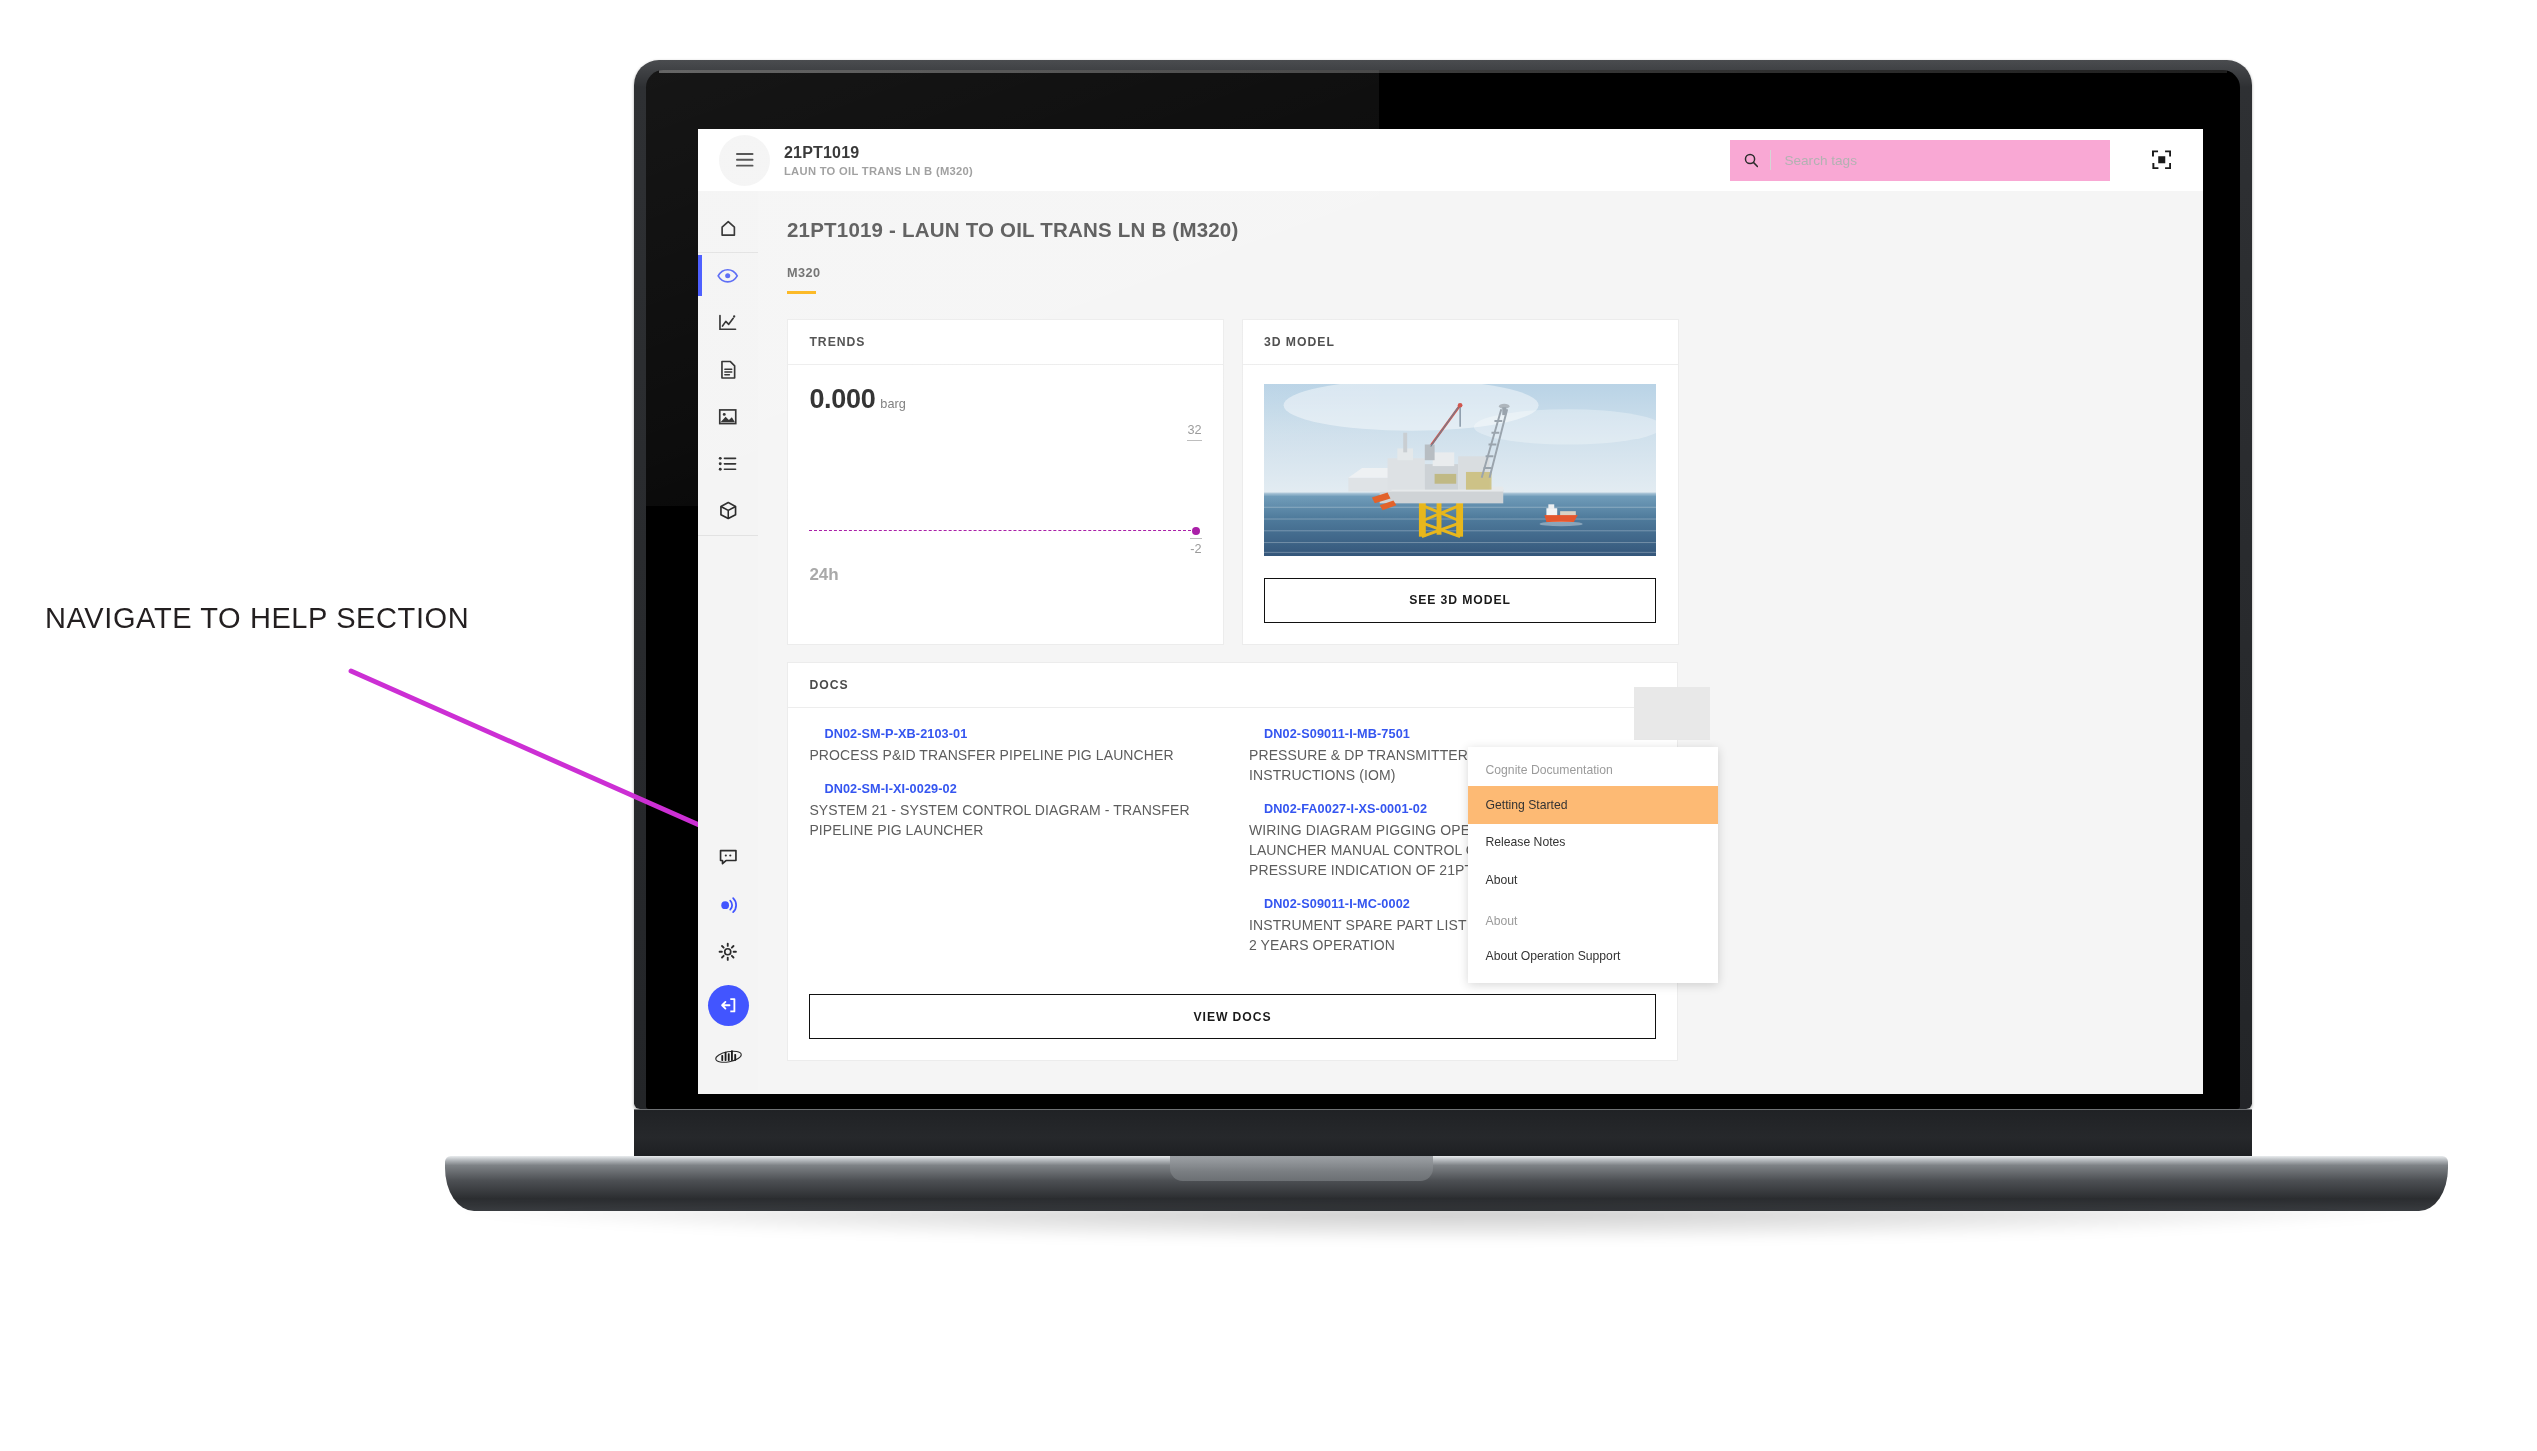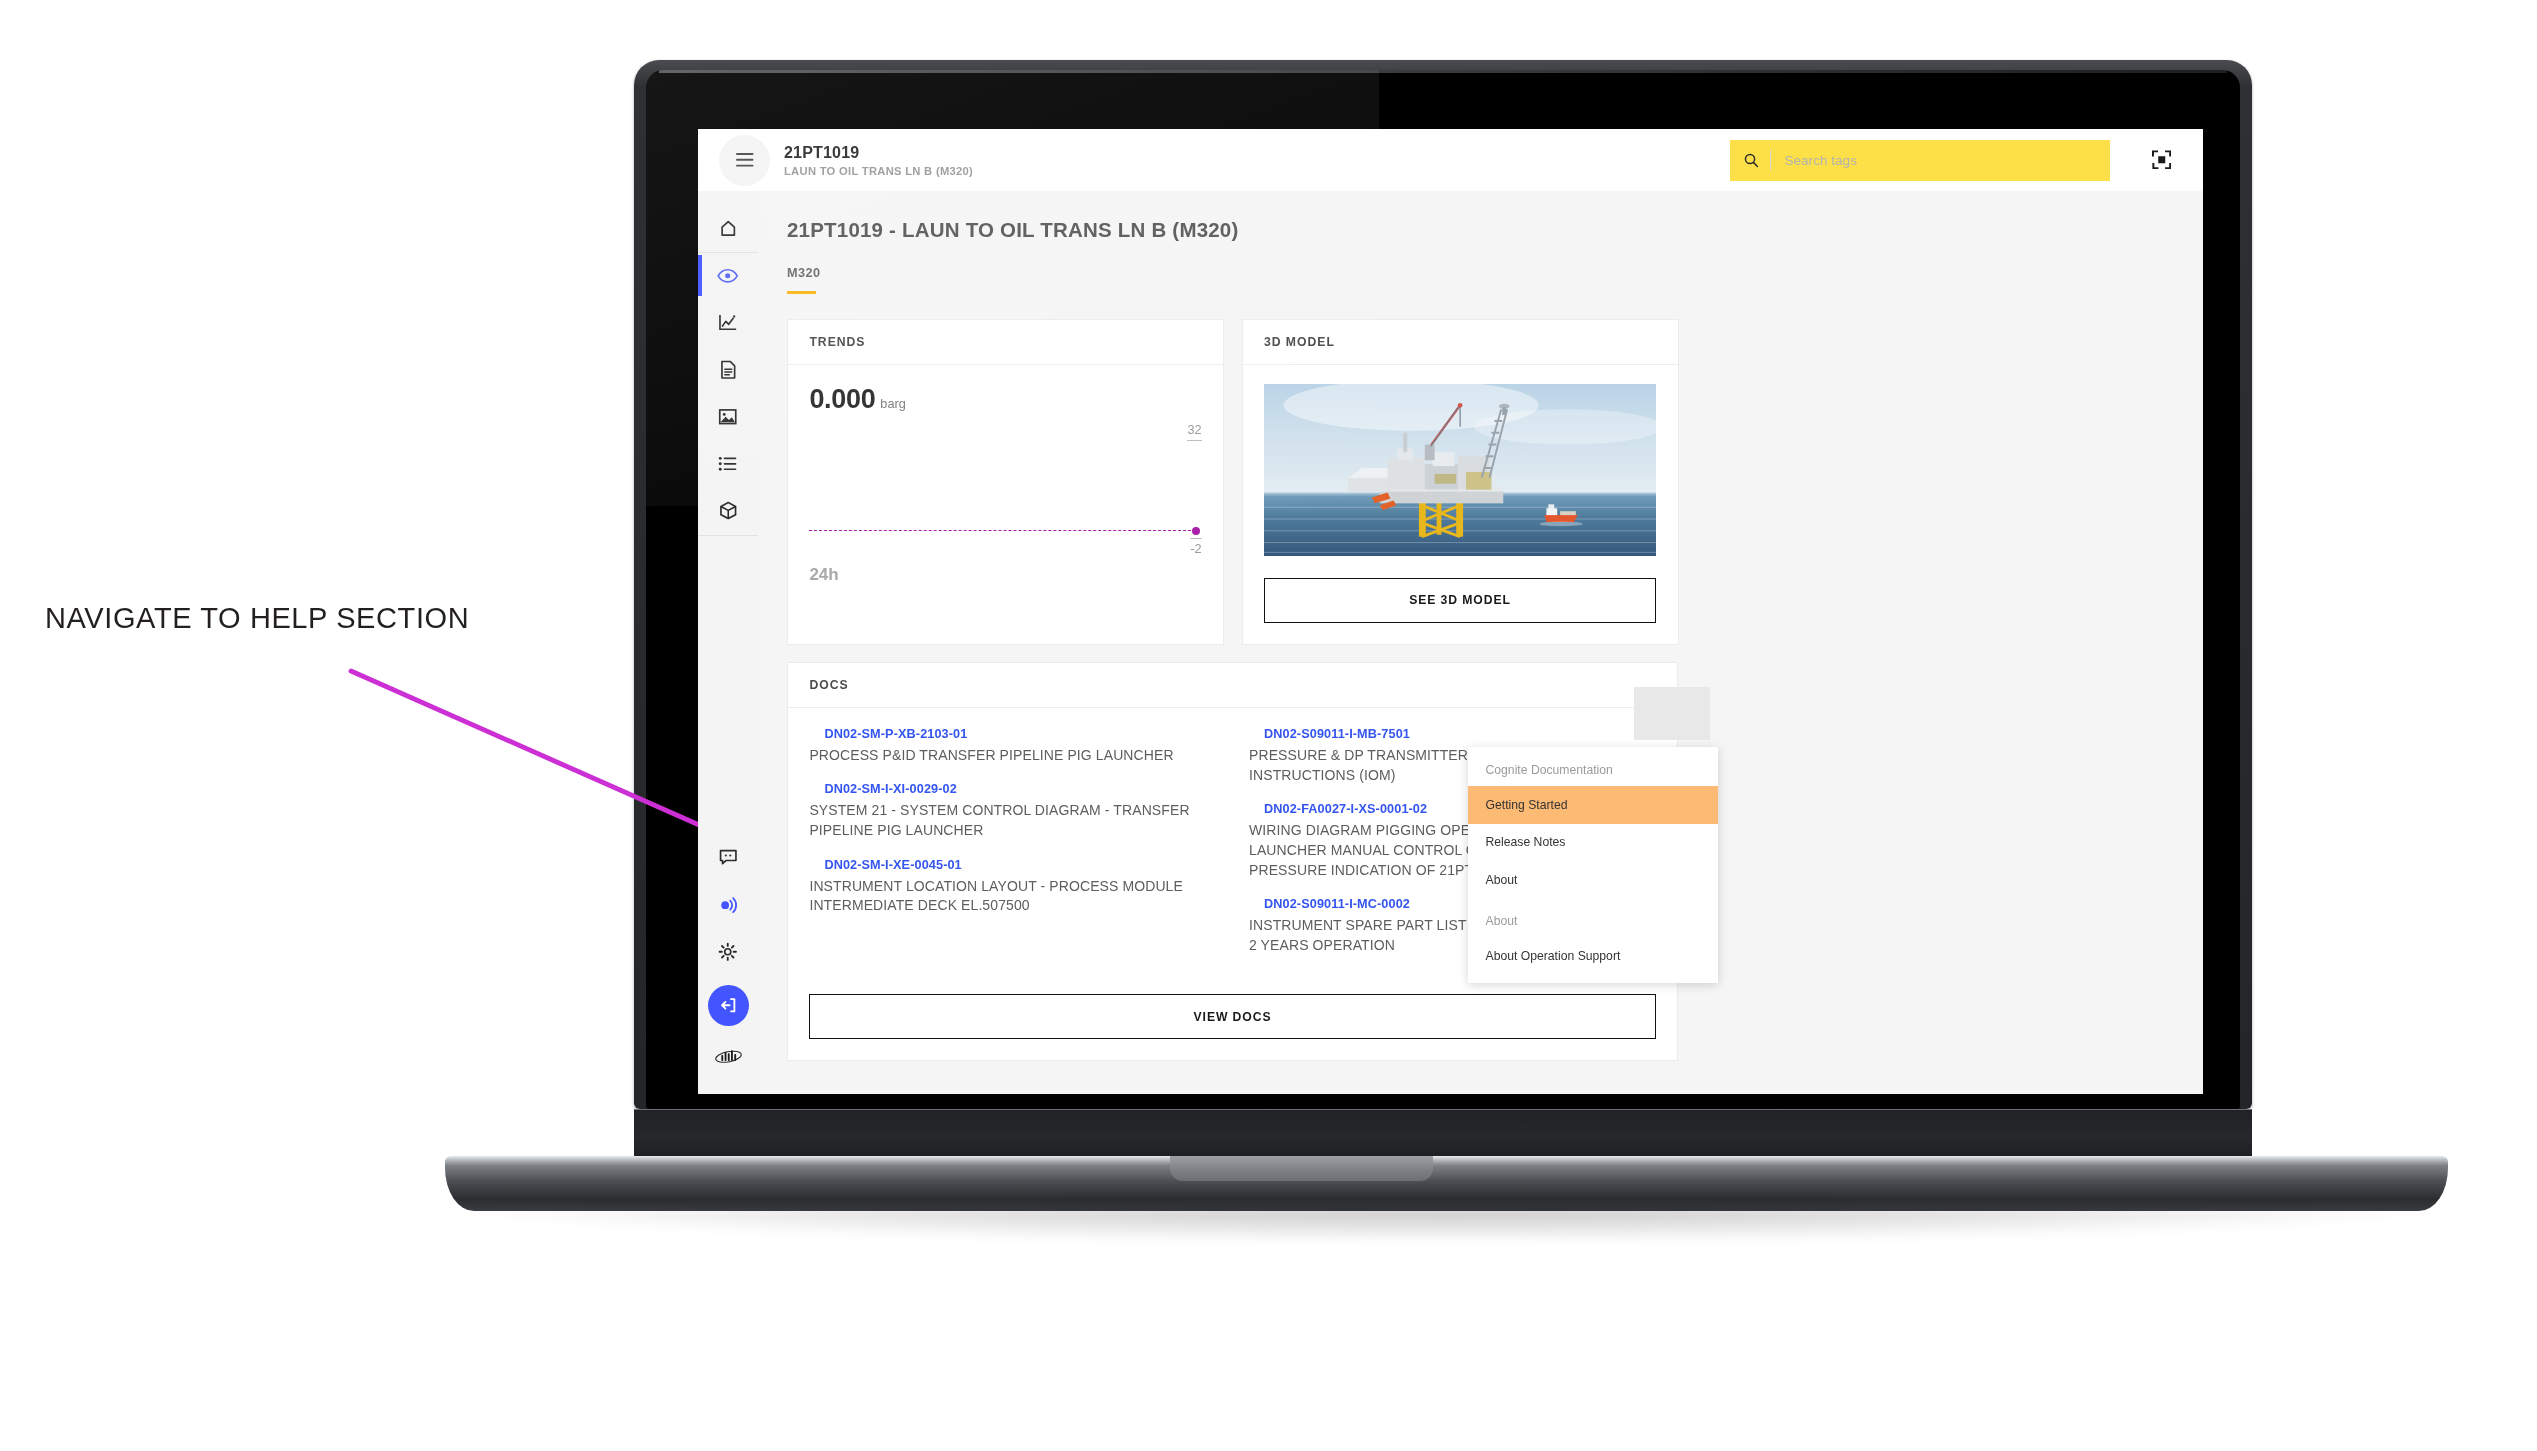--- a/index.html
+++ b/index.html
@@ -84,21 +84,21 @@
   .hamburger-btn {
     width: 51px; height: 51px; border-radius: 50%; background: #f4f4f4;
     display: flex; align-items: center; justify-content: center; flex: 0 0 auto;
   }
   .hamburger-btn svg { display: block; }
   .topbar-titles { margin-left: 13.6px; display: flex; flex-direction: column; justify-content: center; }
   .topbar-tag { font-size: 16px; font-weight: 700; color: #2b2b2b; letter-spacing: 0.2px; line-height: 1.25; }
   .topbar-desc { font-size: 11.2px; font-weight: 700; color: #9a9a9a; letter-spacing: 0.3px; margin-top: 2.9px; }
   .search-wrap { margin-left: auto; display: flex; align-items: center; }
   .search-box {
-    width: 380px; height: 41px; background: #fde047; display: flex; align-items: center;
+    width: 380px; height: 41px; background: #f9a8d4; display: flex; align-items: center;
     padding: 0 13.6px;
   }
   .search-divider { width: 1px; height: 19.5px; background: #d5d5d5; margin: 0 13.6px 0 11.7px; }
   .search-input {
     border: 0; outline: 0; background: transparent; width: 100%;
     font-family: "Liberation Sans", sans-serif; font-size: 13.6px; color: #555;
   }
   .search-input::placeholder { color: #b2b2b2; }
   .scan-btn { margin-left: 37px; display: flex; align-items: center; justify-content: center; width: 29px; height: 29px; }
 
@@ -470,24 +470,20 @@
             <div class="docs-grid">
               <div class="docs-col">
                 <div class="doc-item">
                   <a class="doc-link">DN02-SM-P-XB-2103-01</a>
                   <div class="doc-desc">PROCESS P&amp;ID TRANSFER PIPELINE PIG LAUNCHER</div>
                 </div>
                 <div class="doc-item">
                   <a class="doc-link">DN02-SM-I-XI-0029-02</a>
                   <div class="doc-desc">SYSTEM 21 - SYSTEM CONTROL DIAGRAM - TRANSFER PIPELINE PIG LAUNCHER</div>
                 </div>
-                <div class="doc-item">
-                  <a class="doc-link">DN02-SM-I-XE-0045-01</a>
-                  <div class="doc-desc">INSTRUMENT LOCATION LAYOUT - PROCESS MODULE INTERMEDIATE DECK EL.507500</div>
-                </div>
               </div>
               <div class="docs-col">
                 <div class="doc-item">
                   <a class="doc-link">DN02-S09011-I-MB-7501</a>
                   <div class="doc-desc">PRESSURE &amp; DP TRANSMITTERS OPERATION INSTRUCTIONS (IOM)</div>
                 </div>
                 <div class="doc-item">
                   <a class="doc-link">DN02-FA0027-I-XS-0001-02</a>
                   <div class="doc-desc">WIRING DIAGRAM PIGGING OPERATION PANEL 21LX0001 LAUNCHER MANUAL CONTROL OF VALVE 21HV1033 &amp; PRESSURE INDICATION OF 21PT1077</div>
                 </div>

